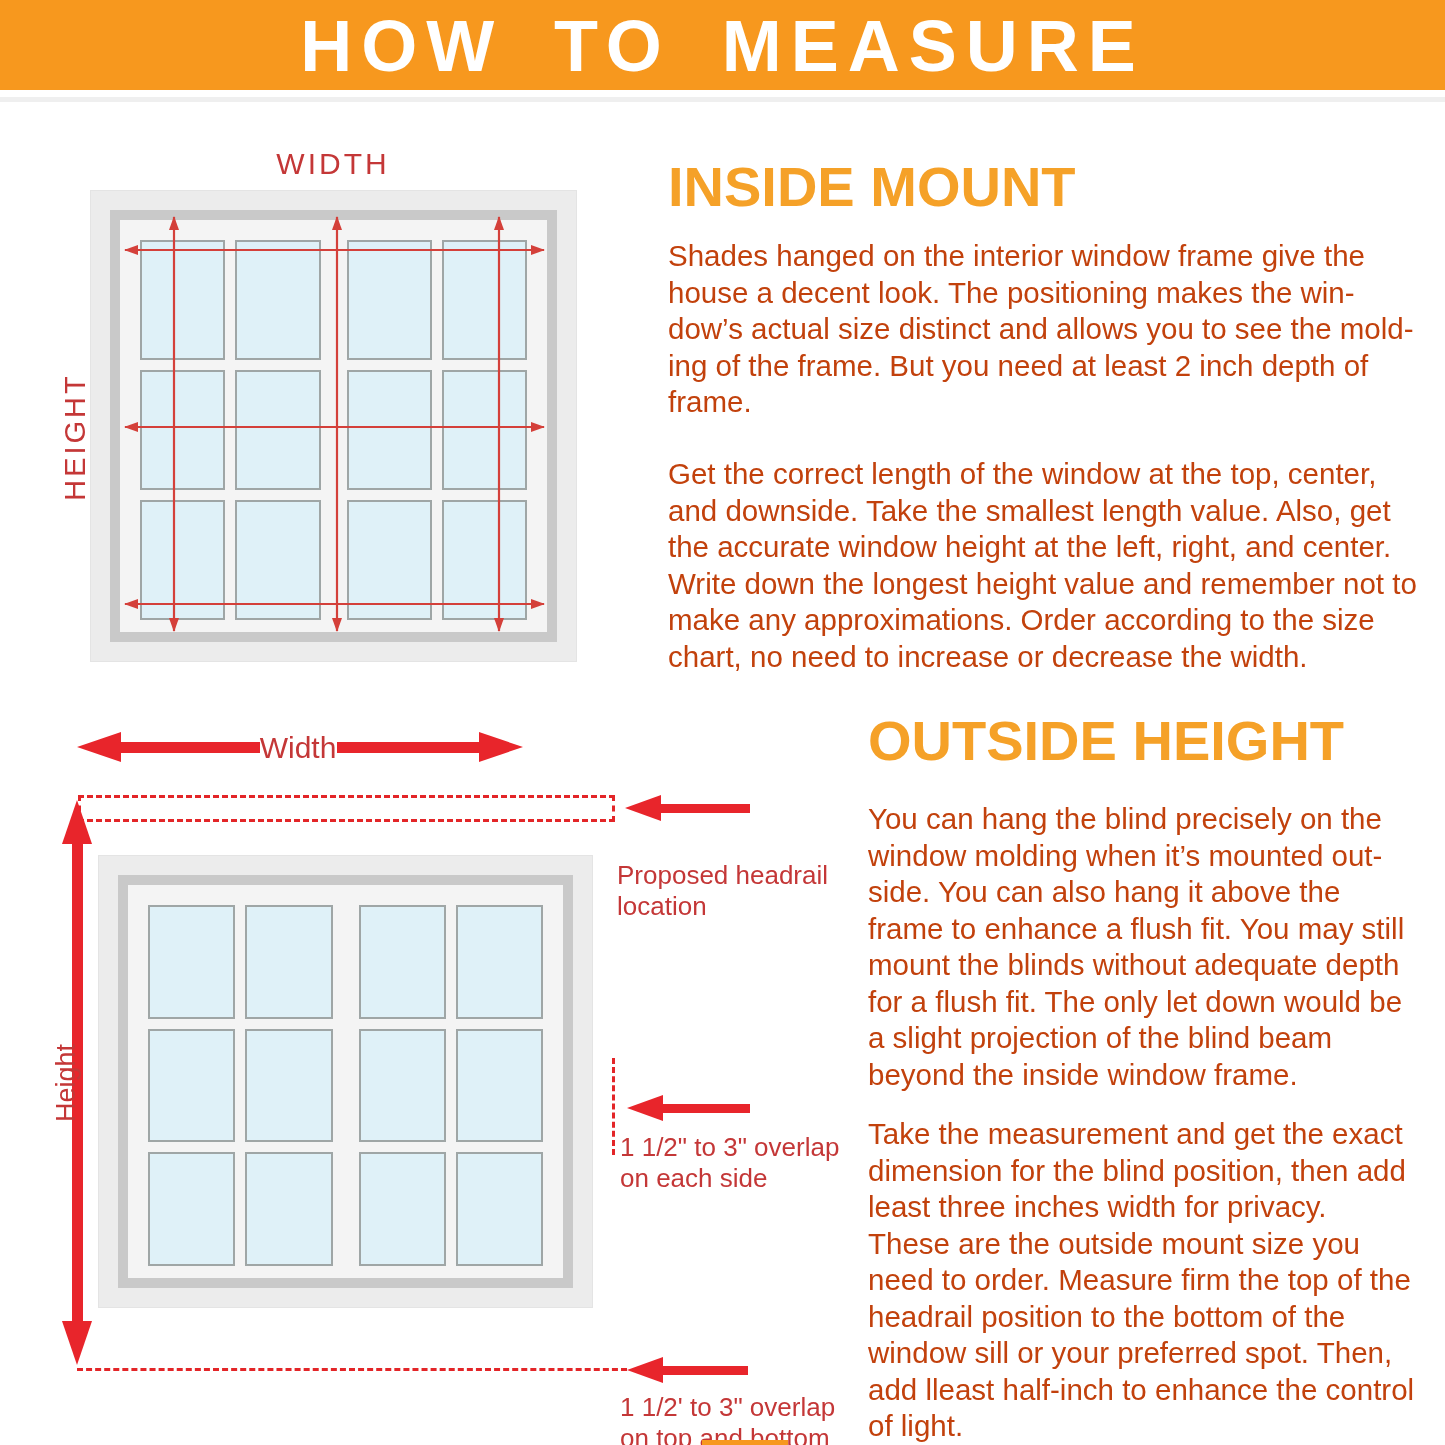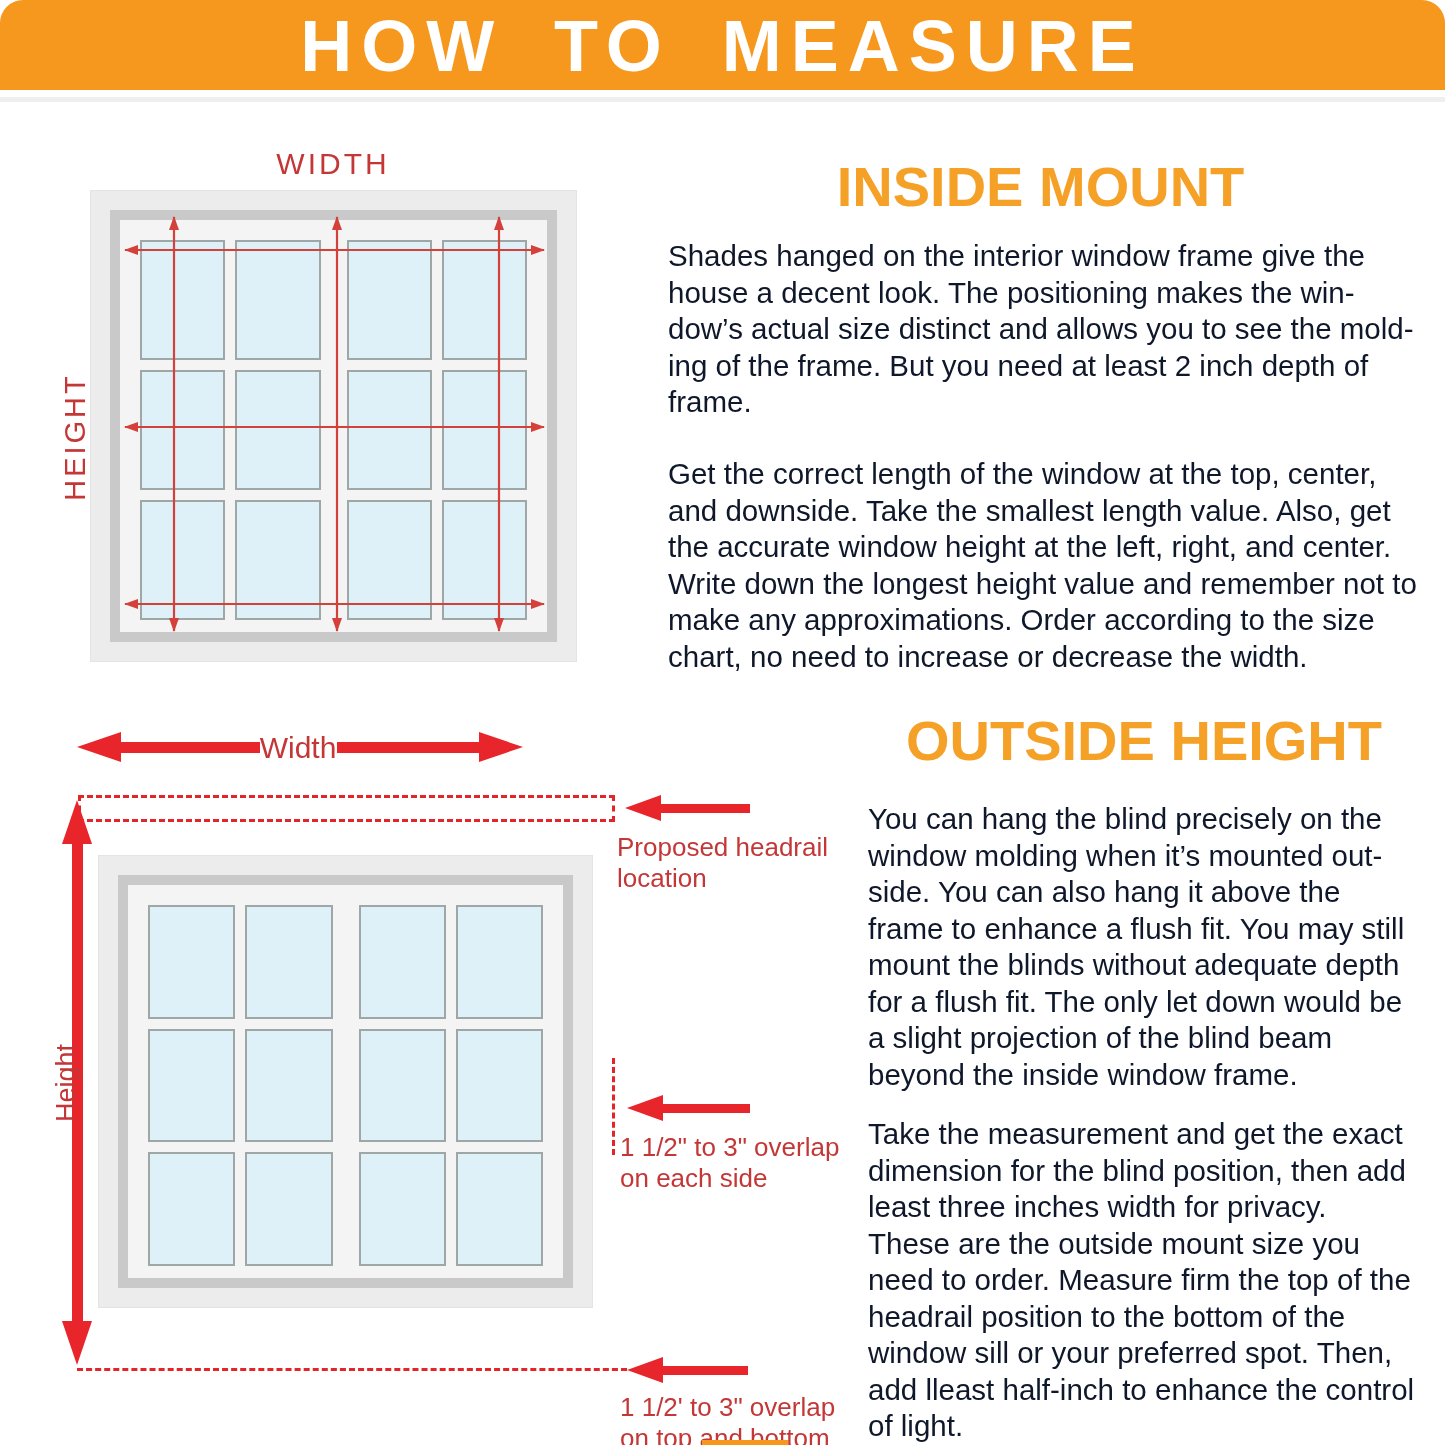--- a/index.html
+++ b/index.html
@@ -1,17 +1,17 @@
 <!DOCTYPE html>
 <html><head>
 <meta charset="utf-8">
 <style>
   html,body{margin:0;padding:0;background:#ffffff;}
   #page{position:relative;width:1445px;height:1445px;background:#ffffff;overflow:hidden;
-        font-family:"Liberation Sans",sans-serif;border-radius:23px;}
+        font-family:"Liberation Sans",sans-serif;}
 
   
   .banner{position:absolute;left:0;top:0;width:1445px;height:90px;background:#F7981E;
           color:#ffffff;text-align:center;line-height:92px;font-size:72px;font-weight:bold;
           letter-spacing:9px;word-spacing:22px;}
   .banner-strip{position:absolute;left:0;top:97px;width:1445px;height:5px;background:#EFEFEF;}
   .bottom-sliver{position:absolute;left:702px;top:1440px;width:86px;height:5px;background:#F7981E;}
 
   
   .window{position:absolute;background:#ECECEC;border:1px solid #E4E4E4;
@@ -46,22 +46,22 @@
   .tav .head-d{width:0;height:0;border-left:15px solid transparent;border-right:15px solid transparent;
                border-top:44px solid #E8252B;}
 
   
   .dash-rect{position:absolute;border:3px dashed #E32528;box-sizing:border-box;}
   .dash-hline{position:absolute;border-top:3px dashed #E32528;}
   .dash-vline{position:absolute;border-left:3px dashed #E32528;}
 
   
   .section-heading{position:absolute;color:#F5A128;font-weight:bold;font-size:56px;
-                   text-align:center;letter-spacing:0;}
-  .para{position:absolute;color:#0f172a;font-size:29.5px;line-height:36.5px;}
+                   text-align:left;letter-spacing:0;}
+  .para{position:absolute;color:#c2410c;font-size:29.5px;line-height:36.5px;}
 </style>
 </head>
 <body>
 
 <div id="page">
 
   <div class="banner">HOW TO MEASURE</div>
   <div class="banner-strip"></div>
 
   <div class="rlabel" style="left:233px;top:147px;width:200px;text-align:center;font-size:30px;letter-spacing:3px;">WIDTH</div>
@@ -115,21 +115,21 @@
   <div class="ta" style="left:337px;top:732px;width:186px;">
     <div class="shaft"></div>
     <div class="head-r"></div>
   </div>
 
   <div class="dash-rect" style="left:78px;top:795px;width:537px;height:27px;"></div>
   <div class="ta small" style="left:625px;top:795px;width:125px;">
     <div class="head-l"></div>
     <div class="shaft"></div>
   </div>
-  <div class="rlabel pre" style="left:617px;top:832px;font-size:26px;line-height:31px;">Proposed headrail
+  <div class="rlabel pre" style="left:617px;top:860px;font-size:26px;line-height:31px;">Proposed headrail
 location</div>
 
   <div class="tav" style="left:61px;top:800px;width:32px;height:565px;">
     <div class="head-u"></div>
     <div class="shaft"></div>
     <div class="head-d"></div>
   </div>
   <div class="rlabel rot" style="left:-4px;top:1068px;width:140px;height:30px;font-size:27px;line-height:30px;">Height</div>
 
   <div class="window" style="left:98px;top:855px;width:495px;height:453px;">

